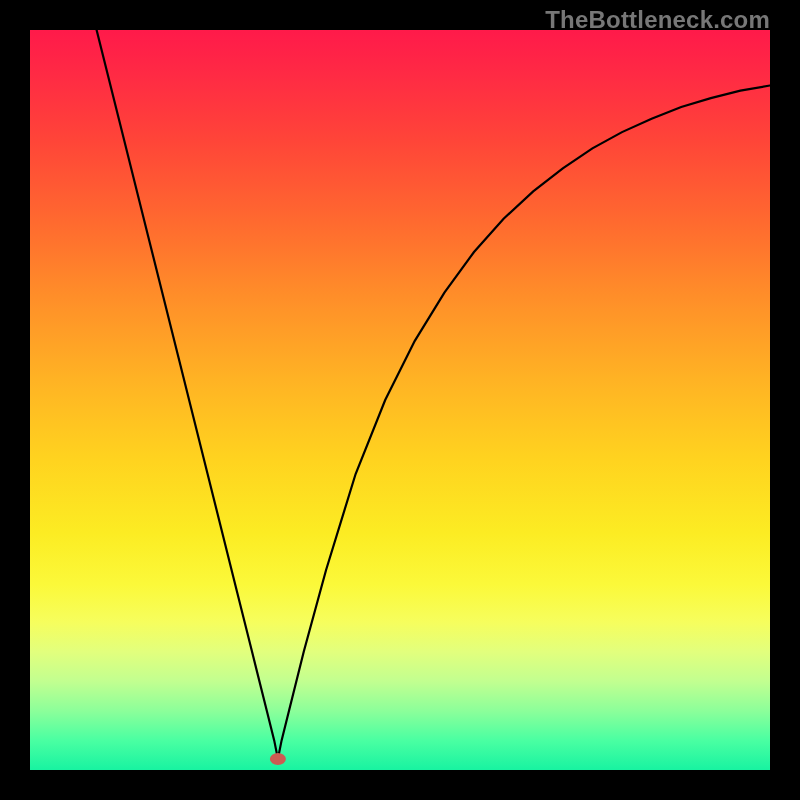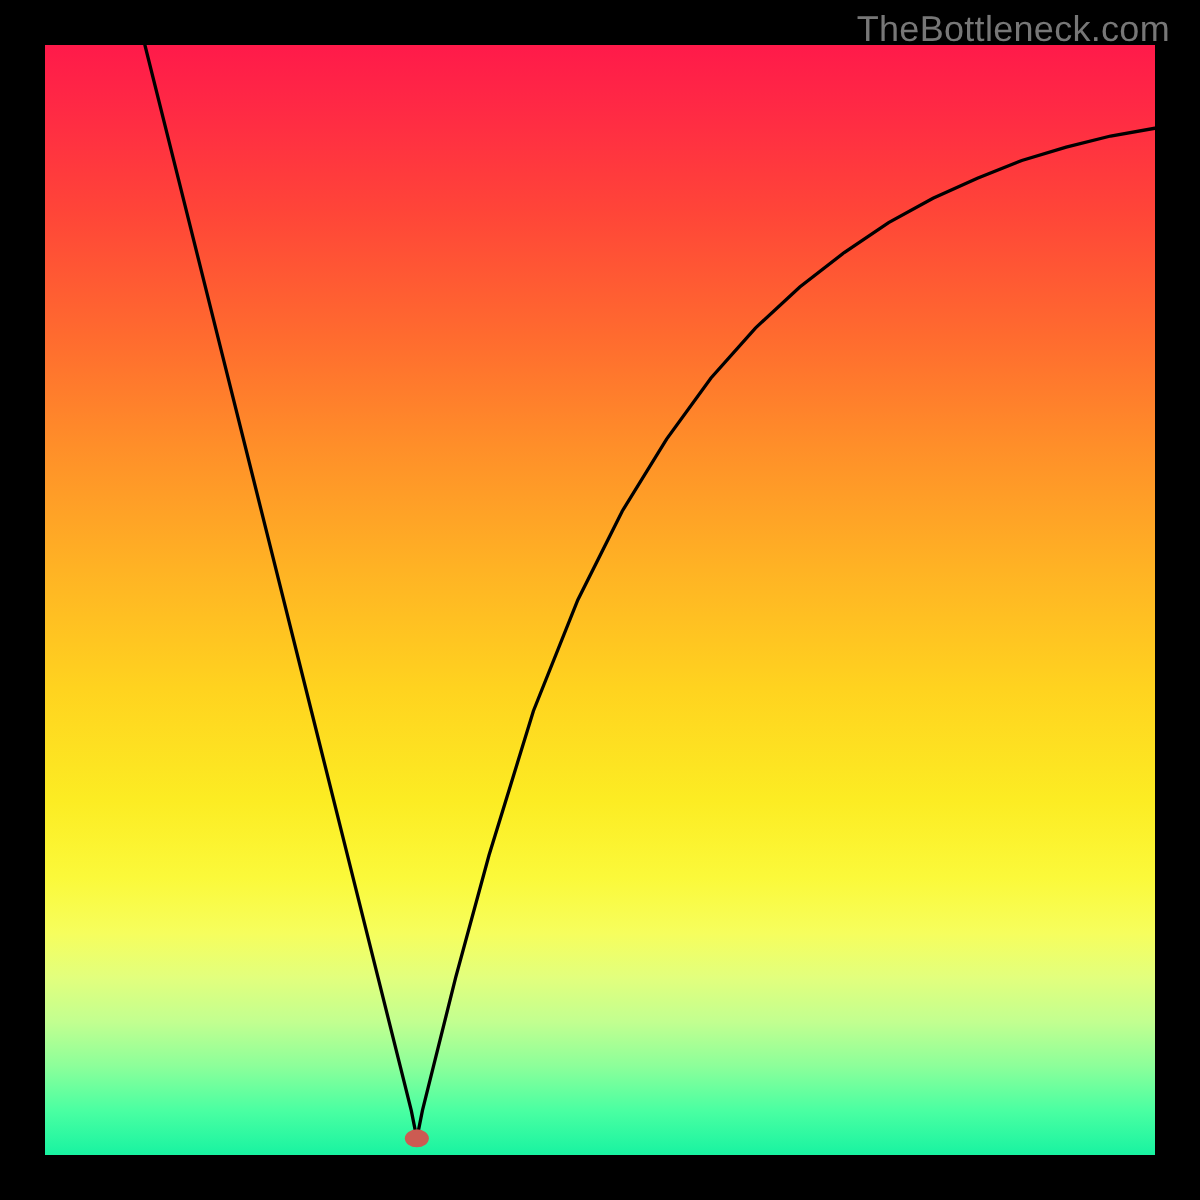--- a/index.html
+++ b/index.html
@@ -38,24 +38,24 @@
       #e2ff7d 84%,
       #c2ff90 88%,
       #8cff9a 92%,
       #4affa2 96%,
       #18f3a1 100%
     );
   }
   .watermark {
     position: absolute;
     top: 6px;
-    right: 20px;
+    right: 30px;
     color: #777;
     font-size: 24px;
-    font-weight: 400;
+    font-weight: 700;
     letter-spacing: 0.2px;
     user-select: none;
   }
   svg.curve {
     position: absolute;
     left: 0;
     top: 0;
     width: 740px;
     height: 740px;
   }

